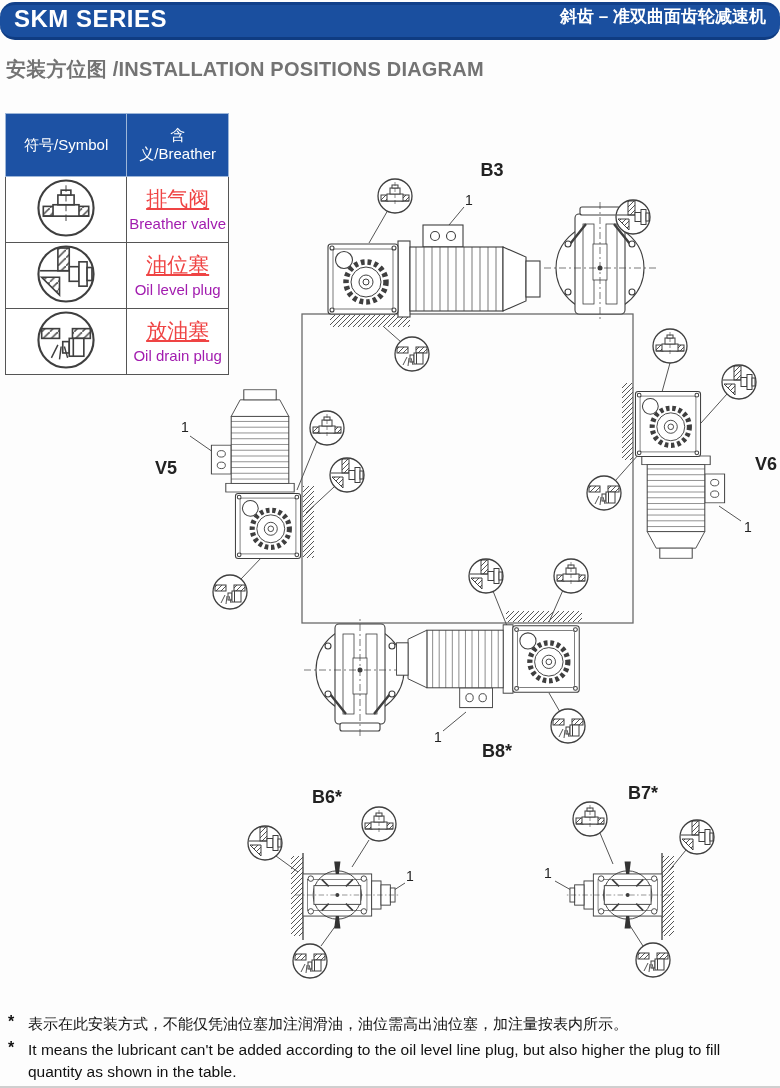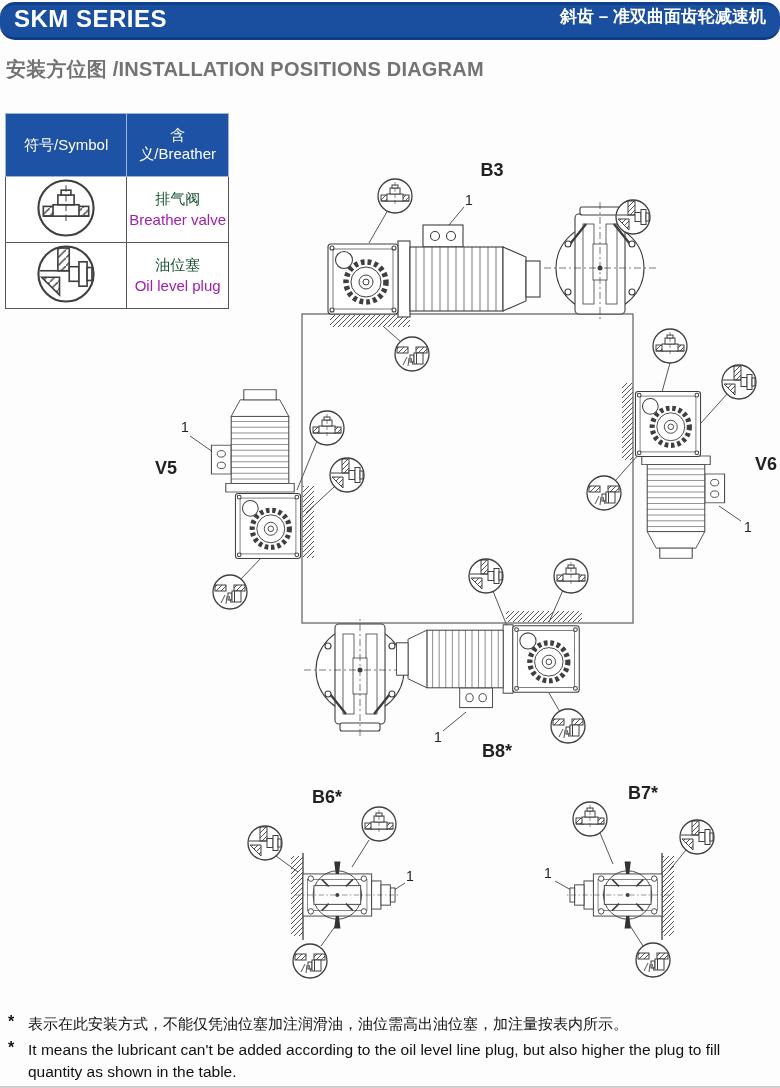--- a/index.html
+++ b/index.html
@@ -28,21 +28,21 @@
     border:1px solid #555;border-collapse:collapse;background:#fff;
   }
   .legend th{
     background:#1d52a4;color:#fff;font-size:15px;font-weight:normal;
     border:1px solid #9db6d8;height:29px;padding:12px;
   }
   .legend td{
     border:1px solid #555;height:65px;text-align:center;vertical-align:middle;padding:0;
   }
   .sym-cell{width:99px;}
-  .meaning-cn{font-size:15px;color:#14532d;display:block;line-height:1.35;}
+  .meaning-cn{font-size:21px;color:#ef4444;display:block;line-height:1.35;text-decoration:underline;}
   .meaning-en{font-size:15px;color:#a21caf;display:block;line-height:1.35;}
   
   .diagram{position:absolute;left:0;top:90px;}
   
   .notes{position:absolute;left:8px;top:1013px;width:766px;}
   .note-row{display:flex;align-items:flex-start;margin-bottom:3px;}
   .note-marker{width:20px;font-weight:bold;font-size:16px;color:#111;flex:0 0 20px;}
   .note-cn{font-size:15px;font-weight:normal;color:#111;line-height:1.5;}
   .note-en{font-size:15.5px;color:#111;line-height:1.45;}
   .bottom-rule{position:absolute;left:0;right:0;bottom:0;height:0;border-top:2px solid #cfcfcf;}
@@ -181,20 +181,31 @@
   </tr>
   <tr>
     <td class="sym-cell">
       <svg width="60" height="60" viewBox="-18.5 -18.5 37 37">
             <use href="#g-oillevel"></use>
           </svg>
     </td>
     <td>
       <span class="meaning-cn">油位塞</span>
       <span class="meaning-en">Oil level plug</span>
+    </td>
+  </tr>
+  <tr>
+    <td class="sym-cell">
+      <svg width="60" height="60" viewBox="-18.5 -18.5 37 37">
+            <use href="#g-oildrain"></use>
+          </svg>
+    </td>
+    <td>
+      <span class="meaning-cn">放油塞</span>
+      <span class="meaning-en">Oil drain plug</span>
     </td>
   </tr>
 </tbody>
   </table>
 
 <svg class="diagram" width="780" height="920" viewBox="0 90 780 920">
 
   <rect x="302" y="314" width="331" height="309" fill="none" stroke="#6a6a6a" stroke-width="1.3"></rect>
 
   <g stroke="none" fill="url(#h)">

